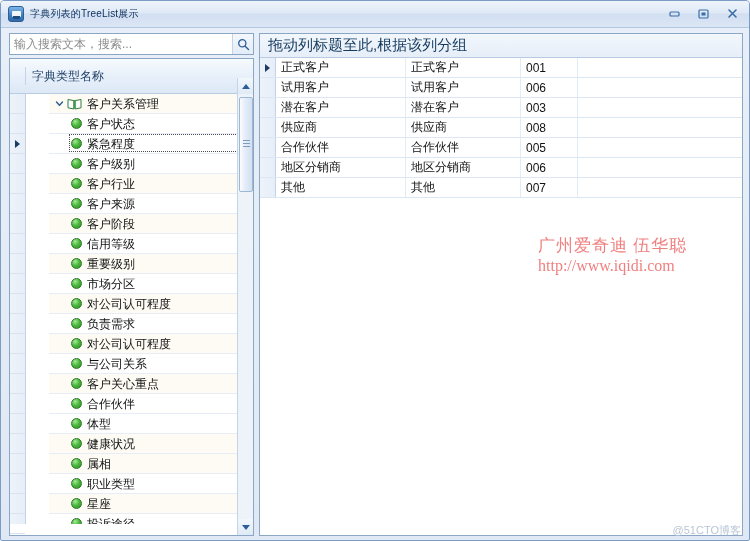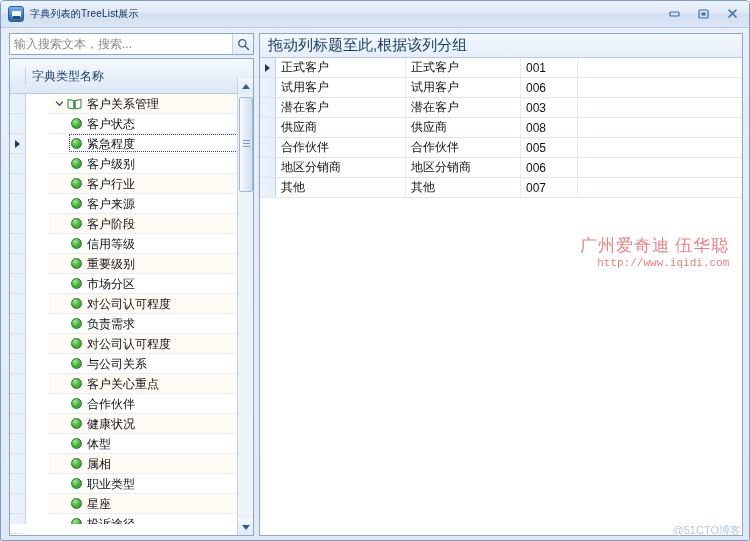--- a/index.html
+++ b/index.html
@@ -314,34 +314,33 @@
   .c-remark { flex: 1 1 auto; border-right: none; }
   #grid-blank {
     height: 315px;
     background: #ffffff;
   }
 
   
   #watermark {
     position: absolute;
     left: 537px; top: 236px;
-    text-align: right;
+    text-align: left;
     color: #f08080;
     pointer-events: none;
     line-height: 1.1;
-    margin-left: 42px;
   }
   #wm-line1 {
     font-size: 17px;
     font-family: "Liberation Serif", "DejaVu Serif", serif;
     letter-spacing: 1px;
   }
   #wm-line2 {
-    font-size: 11px;
-    font-family: Liberation Mono, monospace;
+    font-size: 16px;
+    font-family: Liberation Serif, serif;
     margin-top: 1px;
   }
   #corner-watermark {
     position: absolute;
     right: 8px; bottom: 2px;
     font-size: 11px;
     color: #b9c6d6;
     pointer-events: none;
   }
 </style>
@@ -487,27 +486,27 @@
               <span class="tree-label">与公司关系</span>
             </div>
             <div class="tree-row child alt">
               <span class="bullet"></span>
               <span class="tree-label">客户关心重点</span>
             </div>
             <div class="tree-row child">
               <span class="bullet"></span>
               <span class="tree-label">合作伙伴</span>
             </div>
+            <div class="tree-row child">
+              <span class="bullet"></span>
+              <span class="tree-label">体型</span>
+            </div>
             <div class="tree-row child alt">
               <span class="bullet"></span>
               <span class="tree-label">健康状况</span>
-            </div>
-            <div class="tree-row child">
-              <span class="bullet"></span>
-              <span class="tree-label">体型</span>
             </div>
             <div class="tree-row child alt">
               <span class="bullet"></span>
               <span class="tree-label">属相</span>
             </div>
             <div class="tree-row child">
               <span class="bullet"></span>
               <span class="tree-label">职业类型</span>
             </div>
             <div class="tree-row child alt">

